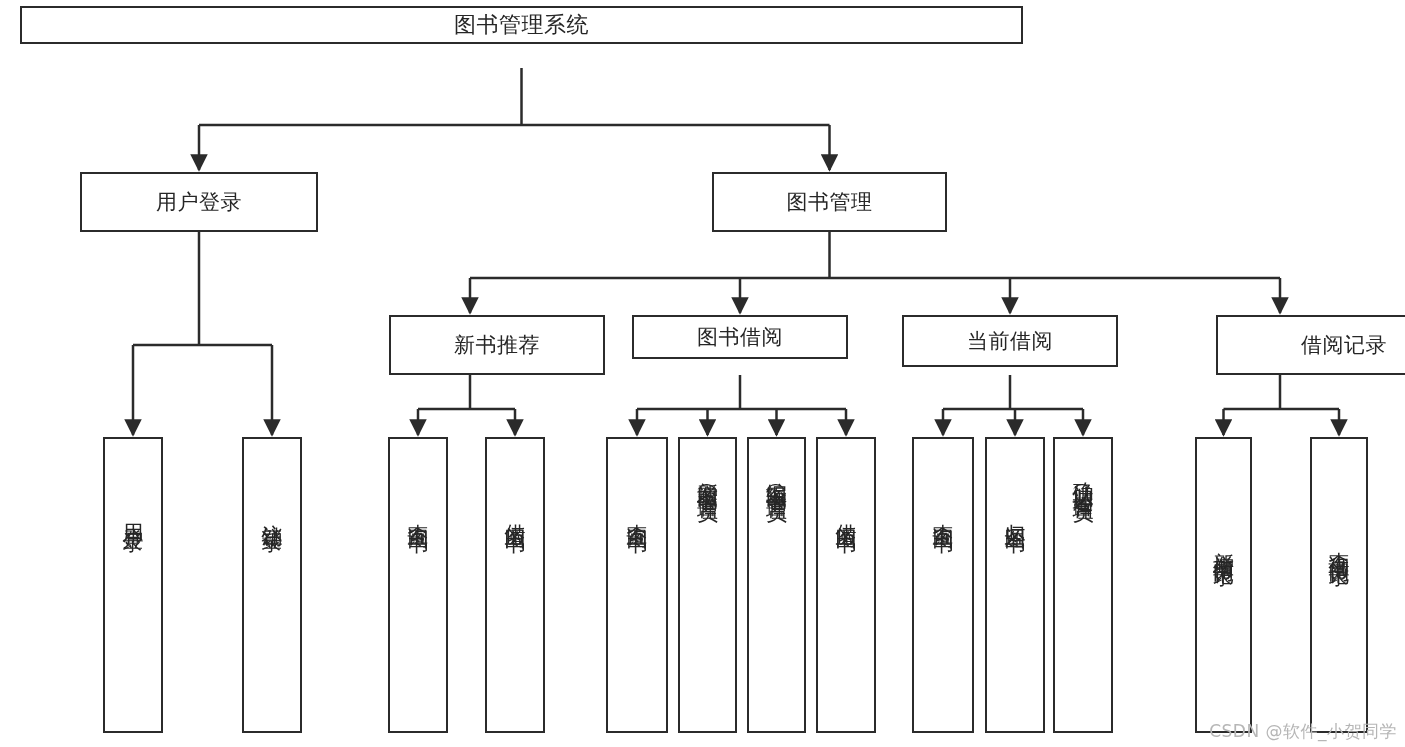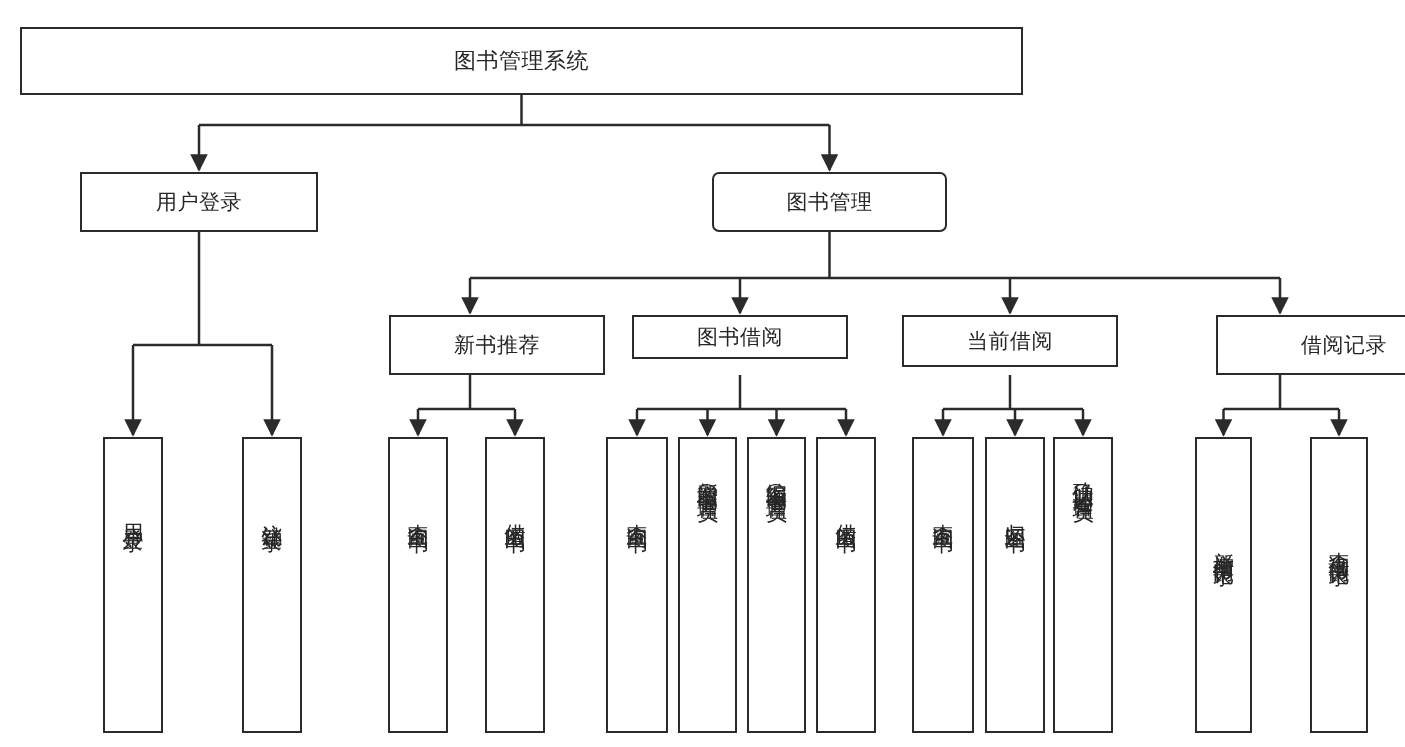--- a/index.html
+++ b/index.html
@@ -126,27 +126,27 @@
         <path d="M 1015 409 L 1015 435" marker-end="url(#arrow)"></path>
         <path d="M 1083 409 L 1083 435" marker-end="url(#arrow)"></path>
         <path d="M 1280 375 L 1280 409"></path>
         <path d="M 1223.5 409 L 1339 409"></path>
         <path d="M 1223.5 409 L 1223.5 435" marker-end="url(#arrow)"></path>
         <path d="M 1339 409 L 1339 435" marker-end="url(#arrow)"></path>
       </g>
   </svg>
 
   <div id="nodes">
-      <div class="node horiz root" style="left: 20px; top: 27px; width: 1003px; height: 68px;">
+      <div class="node horiz root" style="left: 20px; top: 6px; width: 1003px; height: 38px;">
         <span class="node-label">图书管理系统</span>
       </div>
       <div class="node horiz" style="left: 80px; top: 172px; width: 238px; height: 60px;">
         <span class="node-label">用户登录</span>
       </div>
-      <div class="node horiz" style="left: 712px; top: 172px; width: 235px; height: 60px; border-radius: 7px;">
+      <div class="node horiz" style="left: 712px; top: 172px; width: 235px; height: 60px;">
         <span class="node-label">图书管理</span>
       </div>
       <div class="node horiz" style="left: 362px; top: 315px; width: 216px; height: 60px; margin-left: 27px;">
         <span class="node-label">新书推荐</span>
       </div>
       <div class="node horiz" style="left: 632px; top: 315px; width: 216px; height: 44px;">
         <span class="node-label">图书借阅</span>
       </div>
       <div class="node horiz" style="left: 902px; top: 315px; width: 216px; height: 52px;">
         <span class="node-label">当前借阅</span>
@@ -188,13 +188,14 @@
         <span class="node-label">确认归还（管理员）</span>
       </div>
       <div class="node vert low" style="left: 1195px; top: 437px; width: 57px; height: 296px;">
         <span class="node-label">新增借阅记录</span>
       </div>
       <div class="node vert low" style="left: 1310px; top: 437px; width: 58px; height: 296px;">
         <span class="node-label">查询借阅记录</span>
       </div>
     </div>
 
+  <div id="watermark">CSDN @软件_小贺同学</div>
 </div>
 
 </body></html>

